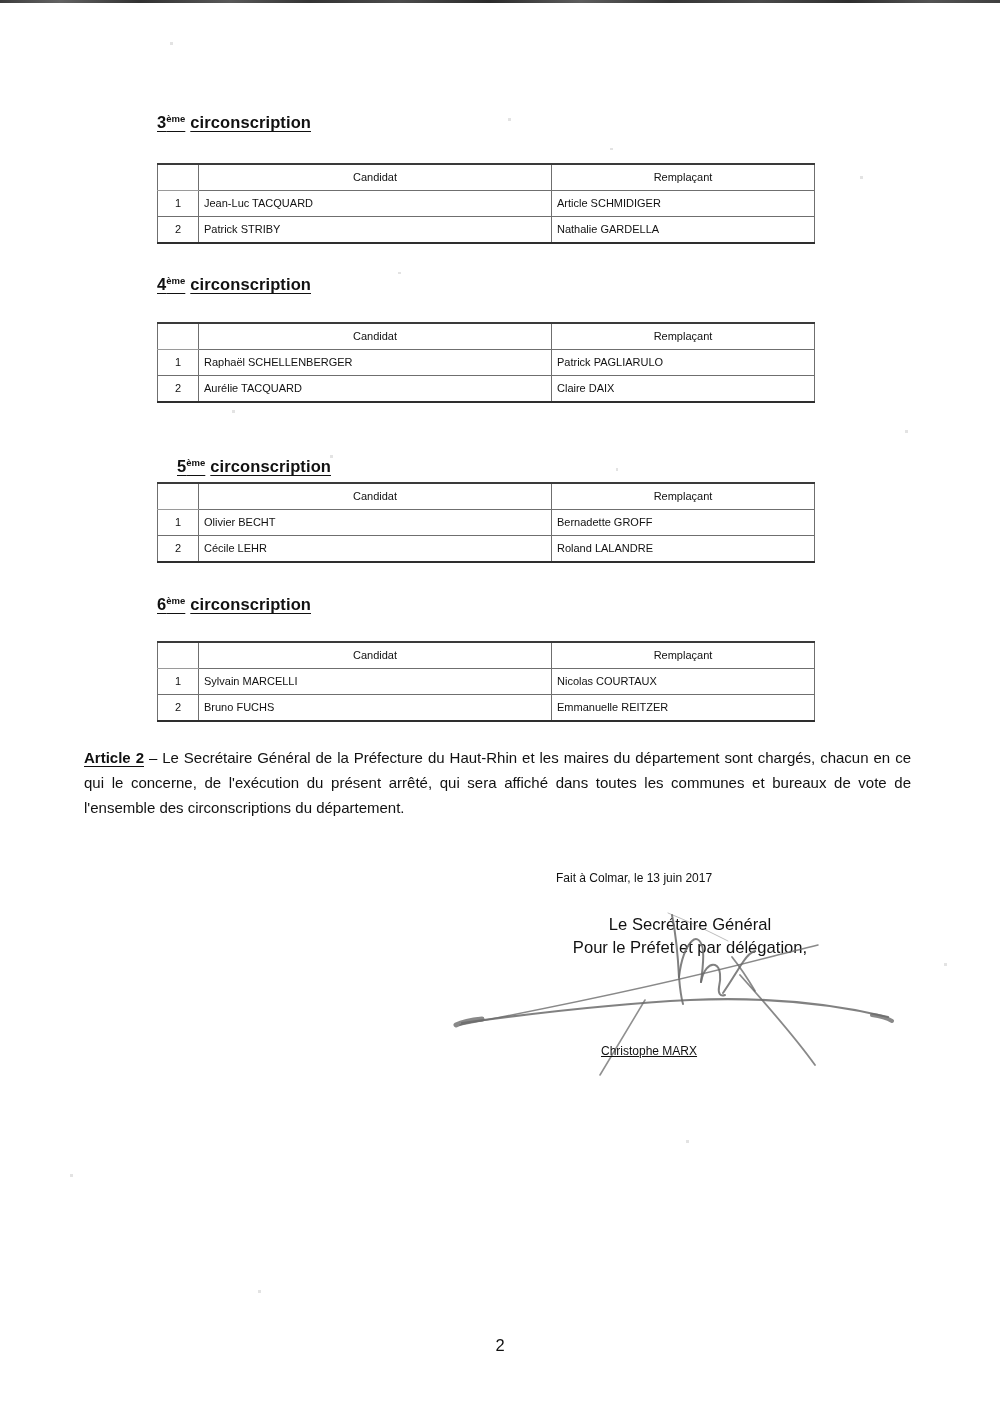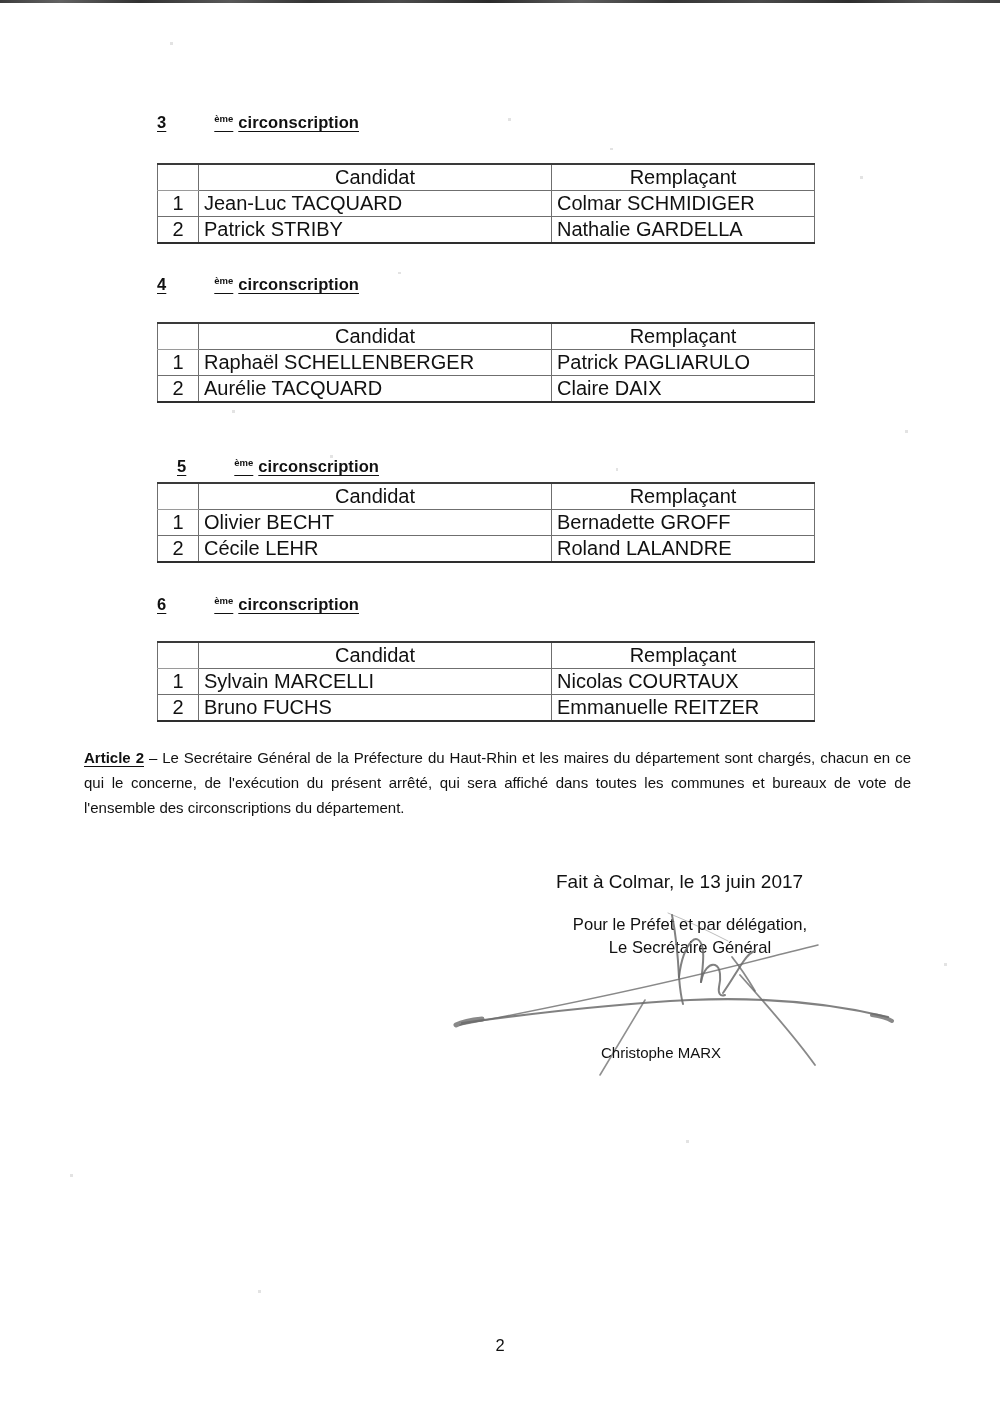--- a/index.html
+++ b/index.html
@@ -47,32 +47,31 @@
   }
   .circ-heading .u {
     text-decoration: underline;
     text-underline-offset: 3px;
   }
   .circ-heading sup {
     font-size: 9.5px;
     font-weight: bold;
     vertical-align: 6px;
     letter-spacing: 0;
-    padding-left: 48px;
   }
   .circ-heading .gap { display: inline-block; width: 5px; }
 
   
   .cand-table {
     position: absolute;
     left: 157px;
     width: 654px;
     border-collapse: collapse;
     table-layout: fixed;
-    font-size: 20px;
+    font-size: 11px;
   }
   .cand-table td, .cand-table th {
     border: 1px solid #6f6f6f;
     height: 25px;
     padding: 0 0 0 5px;
     font-weight: normal;
     vertical-align: middle;
     line-height: 1.05;
     white-space: nowrap;
     overflow: hidden;
@@ -97,35 +96,36 @@
   }
   .article-label {
     font-weight: bold;
     text-decoration: underline;
     text-underline-offset: 3px;
   }
 
   
   .sig-place {
     position: absolute;
-    font-size: 19px;
+    font-size: 12px;
     white-space: nowrap;
   }
   .sig-lines {
     position: absolute;
     text-align: center;
     font-size: 16.6px;
     line-height: 23px;
     white-space: nowrap;
   }
   .sig-name {
     position: absolute;
-    font-size: 15px;
+    font-size: 12px;
     white-space: nowrap;
     z-index: 3;
+    text-decoration: underline;
   }
   .sig-svg {
     position: absolute;
     z-index: 2;
     pointer-events: none;
   }
 
   .page-number {
     position: absolute;
     width: 1000px;
@@ -162,21 +162,21 @@
       <tr>
         <td class="col-num hdr-outer-top"></td>
         <td class="col-cand hdr-outer-top">Candidat</td>
         <td class="col-repl hdr-outer-top">Remplaçant</td>
       </tr>
     </thead>
     <tbody>
       <tr>
         <td class="col-num">1</td>
         <td class="col-cand">Jean-Luc TACQUARD</td>
-        <td class="col-repl">Colmar SCHMIDIGER</td>
+        <td class="col-repl">Article SCHMIDIGER</td>
       </tr>
       <tr>
         <td class="col-num">2</td>
         <td class="col-cand">Patrick STRIBY</td>
         <td class="col-repl">Nathalie GARDELLA</td>
       </tr>
     </tbody>
   </table>
 
   <div class="circ-heading" style="top:275px;">
@@ -254,22 +254,22 @@
     </tbody>
   </table>
 
   <div class="article-block" style="top:745px;">
     <span class="article-label">Article 2</span><span> – Le Secrétaire Général de la Préfecture du Haut-Rhin et les maires du département sont chargés, chacun en ce qui le concerne, de l'exécution du présent arrêté, qui sera affiché dans toutes les communes et bureaux de vote de l'ensemble des circonscriptions du département.</span>
   </div>
 
   <div class="sig-place" style="left:556px;top:871px;">Fait à Colmar, le 13 juin 2017</div>
 
   <div class="sig-lines" style="left:520px;top:913px;width:340px;">
+    <div>Le Secrétaire Général</div>
     <div>Pour le Préfet et par délégation,</div>
-    <div>Le Secrétaire Général</div>
   </div>
 
   <svg class="sig-svg" style="left:440px;top:905px;" width="470" height="175" viewBox="0 0 470 175">
     <g fill="none" stroke="#6b6b6b" stroke-linecap="round" stroke-linejoin="round">
 
       <path d="M22,118 C95,108 170,99 250,95 C320,92 390,98 448,112" stroke-width="2.2" opacity=".85"></path>
 
       <path d="M20,120 C120,101 230,78 330,52 C350,47 365,43 378,40" stroke-width="1.5" opacity=".8"></path>
 
       <path d="M16,120 C22,117 32,115 42,114" stroke-width="5" opacity=".8"></path>

